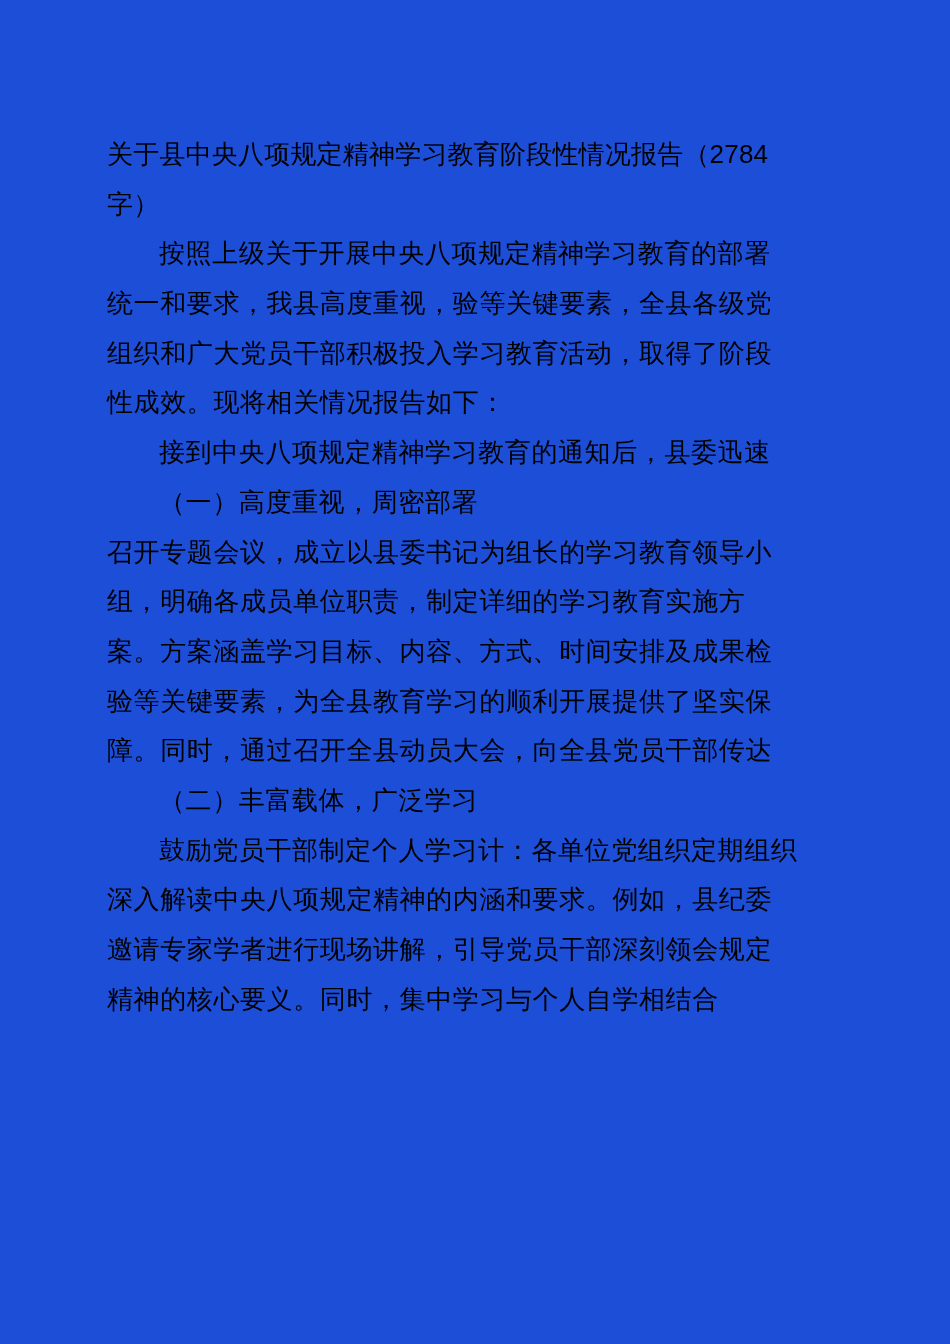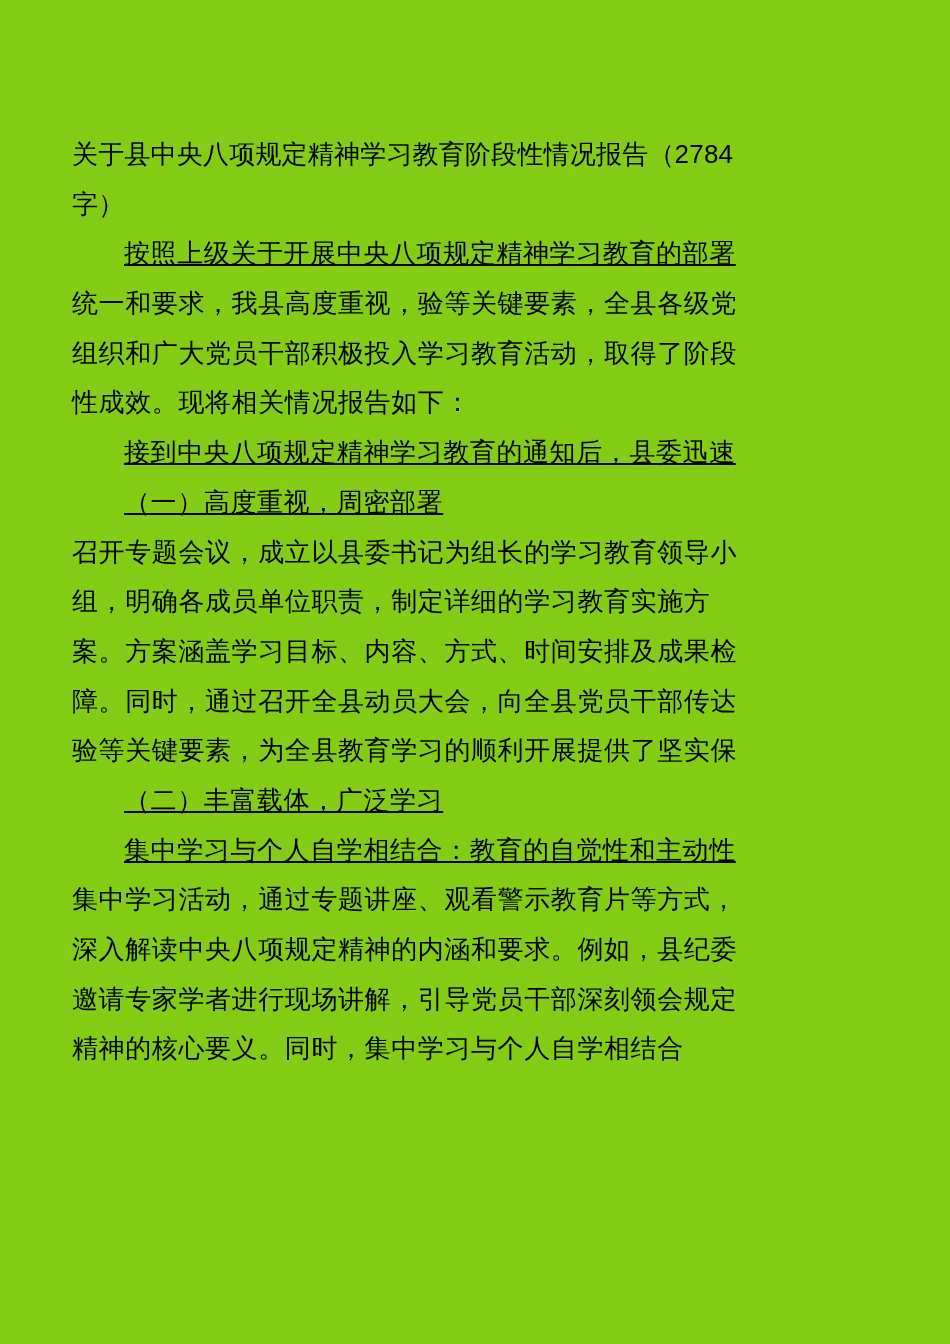--- a/index.html
+++ b/index.html
@@ -4,59 +4,57 @@
 <style>
   html, body {
     margin: 0;
     padding: 0;
     background: #ffffff;
   }
   .page {
     position: relative;
     width: 950px;
     height: 1344px;
-    background: #84cc16;
+    background: #1d4ed8;
     box-sizing: border-box;
-    padding: 130px 0 0 72px;
+    padding: 130px 0 0 107px;
     overflow: hidden;
   }
   .line {
     font-family: "Liberation Sans", sans-serif;
     font-size: 26px;
     line-height: 49.7px;
     height: 49.7px;
     color: #000000;
     letter-spacing: 0.6px;
     white-space: nowrap;
     font-weight: 400;
   }
   .line.indent {
     padding-left: 52px;
-    text-decoration: underline;
   }
   .line.title {
     letter-spacing: 0.2px;
   }
 </style>
 </head>
 <body>
 
 <div class="page">
   <div class="line title">关于县中央八项规定精神学习教育阶段性情况报告（2784</div>
   <div class="line title">字）</div>
   <div class="line indent">按照上级关于开展中央八项规定精神学习教育的部署</div>
   <div class="line">统一和要求，我县高度重视，验等关键要素，全县各级党</div>
   <div class="line">组织和广大党员干部积极投入学习教育活动，取得了阶段</div>
   <div class="line">性成效。现将相关情况报告如下：</div>
   <div class="line indent">接到中央八项规定精神学习教育的通知后，县委迅速</div>
   <div class="line indent">（一）高度重视，周密部署</div>
   <div class="line">召开专题会议，成立以县委书记为组长的学习教育领导小</div>
   <div class="line">组，明确各成员单位职责，制定详细的学习教育实施方</div>
   <div class="line">案。方案涵盖学习目标、内容、方式、时间安排及成果检</div>
+  <div class="line">验等关键要素，为全县教育学习的顺利开展提供了坚实保</div>
   <div class="line">障。同时，通过召开全县动员大会，向全县党员干部传达</div>
-  <div class="line">验等关键要素，为全县教育学习的顺利开展提供了坚实保</div>
   <div class="line indent">（二）丰富载体，广泛学习</div>
-  <div class="line indent">集中学习与个人自学相结合：教育的自觉性和主动性</div>
-  <div class="line">集中学习活动，通过专题讲座、观看警示教育片等方式，</div>
+  <div class="line indent">鼓励党员干部制定个人学习计：各单位党组织定期组织</div>
   <div class="line">深入解读中央八项规定精神的内涵和要求。例如，县纪委</div>
   <div class="line">邀请专家学者进行现场讲解，引导党员干部深刻领会规定</div>
   <div class="line">精神的核心要义。同时，集中学习与个人自学相结合</div>
 </div>
 
 </body></html>

